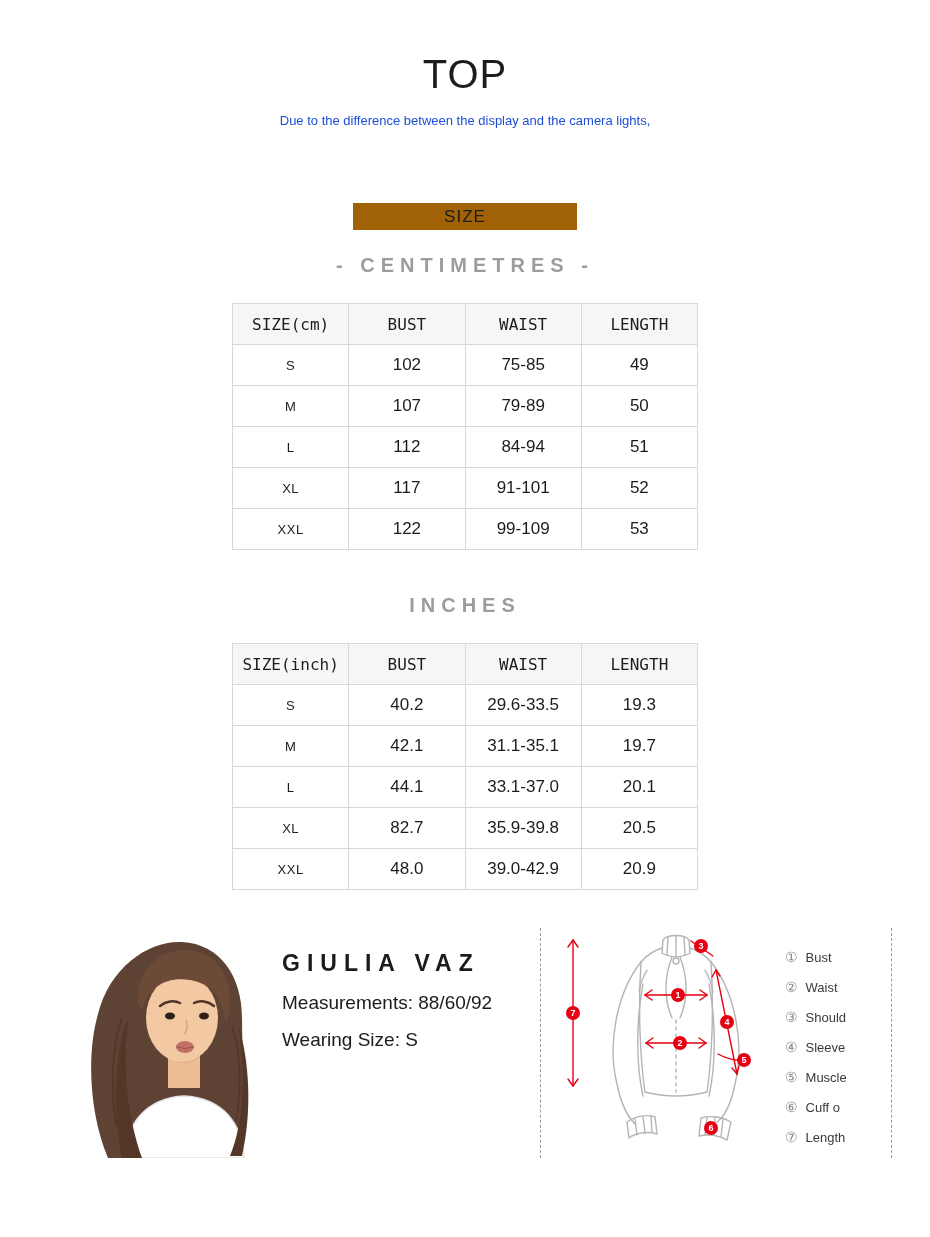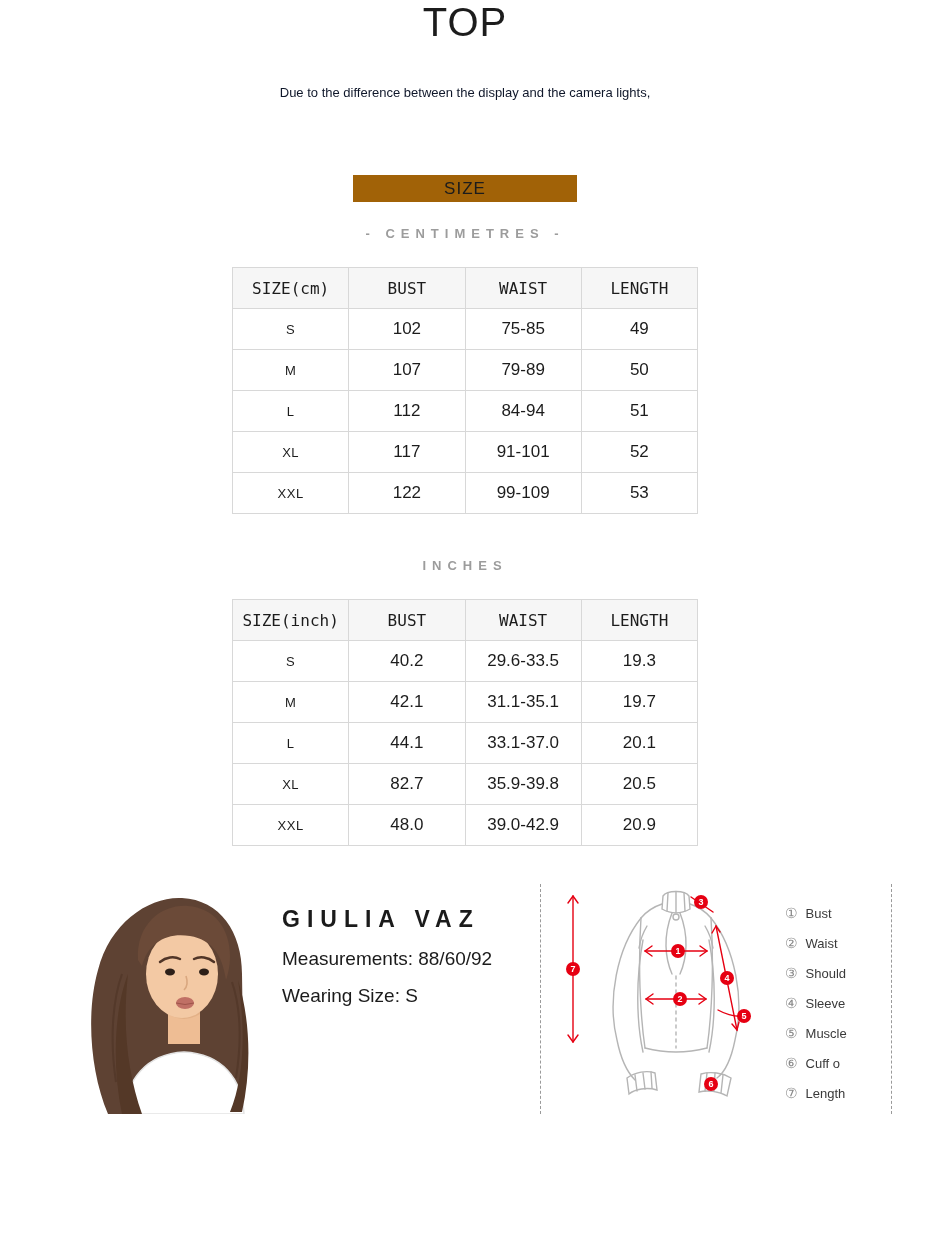--- a/index.html
+++ b/index.html
@@ -1,28 +1,28 @@
 <!DOCTYPE html>
 <html><head>
 <meta charset="utf-8">
 <style>
   * { box-sizing: border-box; }
   html,body { margin:0; padding:0; background:#fff; }
   body { font-family:"Liberation Sans", sans-serif; color:#222; }
   .page { width:930px; height:1237px; margin:0 auto; background:#fff; overflow:hidden; position:relative; }
 
-  .title { margin:0; text-align:center; font-size:40px; font-weight:500;
+  .title { margin:0; padding-top:52px; text-align:center; font-size:40px; font-weight:500;
            letter-spacing:1px; color:#1c1c1c; }
 
-  .disclaimer { margin:38px 0 0; text-align:center; font-size:13px; line-height:20px; color:#0f172a; }
+  .disclaimer { margin:14px 0 0; text-align:center; font-size:13px; line-height:20px; color:#1d4ed8; }
 
   .size-bar { width:224px; height:27px; margin:72px auto 0; background:#a16207; display:flex;
               align-items:center; justify-content:center; font-size:17px; letter-spacing:1px; color:#1c1c1c; }
 
-  .unit-heading { margin-top:24px; text-align:center; font-size:13px; font-weight:bold;
+  .unit-heading { margin-top:24px; text-align:center; font-size:20px; font-weight:bold;
                   letter-spacing:6px; color:#9c9c9c; }
   .unit-heading.inches { margin-top:44px; }
 
   table.size-table { width:466px; margin:26px auto 0; border-collapse:collapse; table-layout:fixed;border-radius:32px; }
   .size-table th, .size-table td { border:1px solid #d8d8d8; height:41px; text-align:center;
                                    vertical-align:middle; padding:0; }
   .size-table th { background:#f6f6f6; font-family:"DejaVu Sans Mono", monospace; font-size:16px;
                    font-weight:500; color:#1c1c1c; }
   .size-table td.size-label { font-size:13px; font-weight:500; letter-spacing:0.5px; color:#1c1c1c; }
   .size-table td.value { font-size:17px; color:#1c1c1c; }

